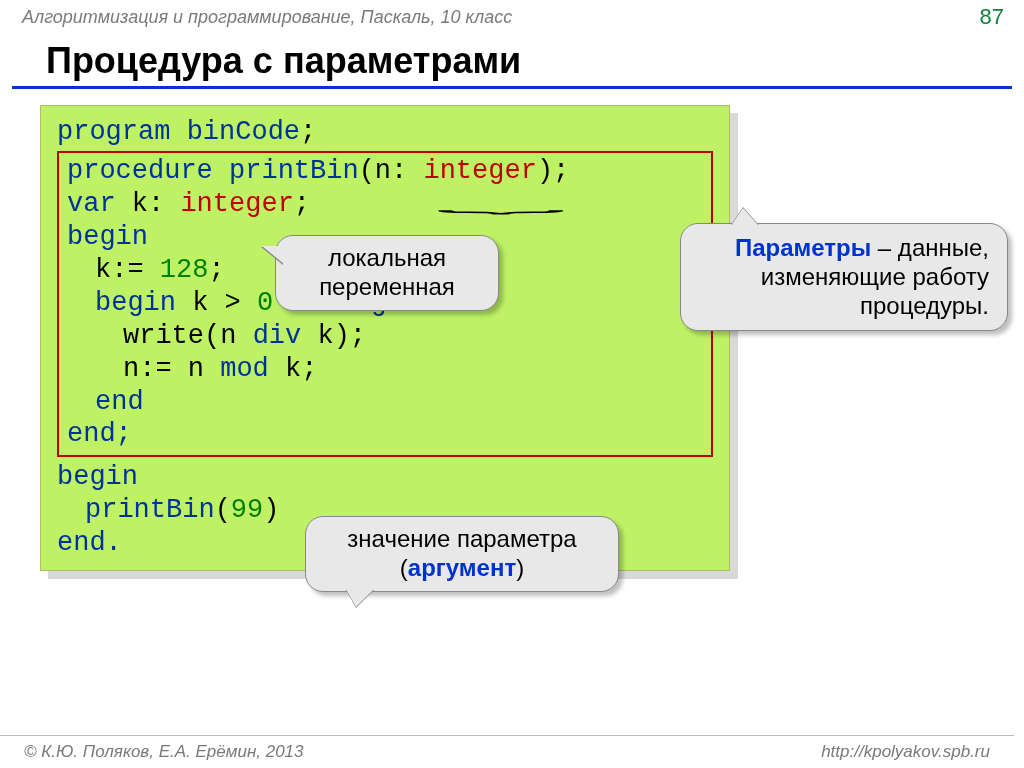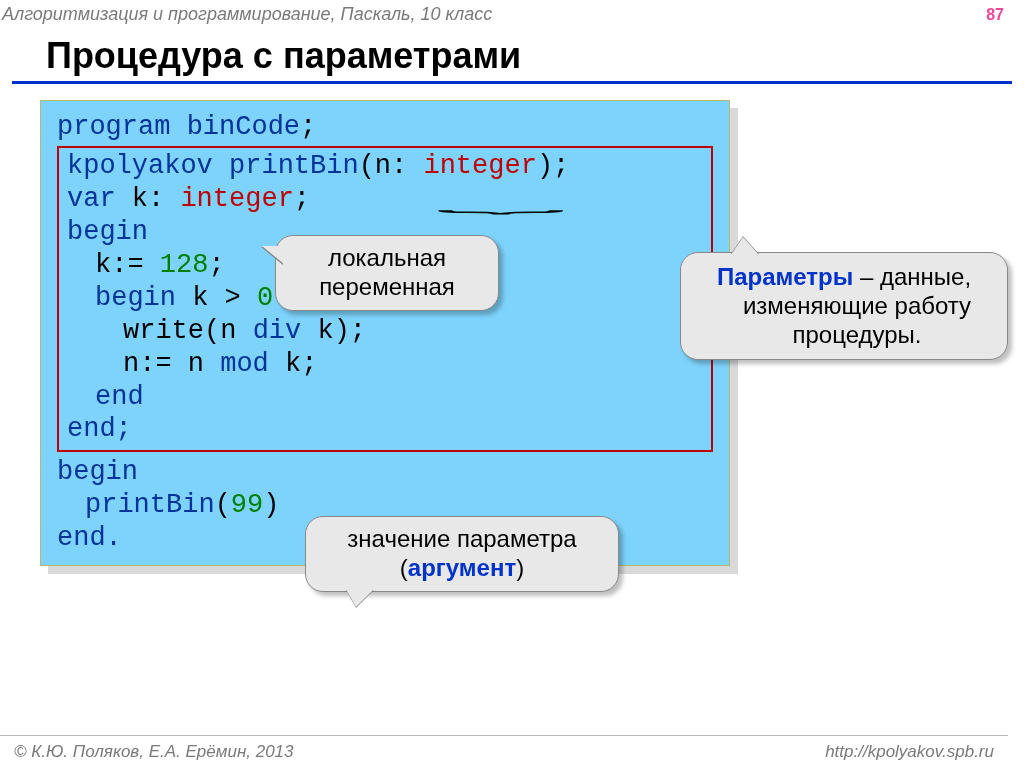--- a/index.html
+++ b/index.html
@@ -16,30 +16,30 @@
   .slide {
     position: relative;
     width: 1024px;
     height: 768px;
     box-sizing: border-box;
   }
   .header {
     display: flex;
     justify-content: space-between;
     align-items: center;
-    padding: 4px 14px 2px 2px;
+    padding: 4px 14px 2px 22px;
     color: #7a7a7a;
     font-style: italic;
     font-size: 18px;
   }
   .page-num {
     font-style: normal;
-    font-weight: bold;
-    font-size: 16px;
-    color: #ec4899;
+    font-weight: normal;
+    font-size: 22px;
+    color: #15803d;
     padding-right: 6px;
   }
   .title {
     font-size: 36px;
     font-weight: bold;
     padding: 8px 24px 4px 34px;
     border-bottom: 3px solid #0033cc;
     margin: 0 12px 16px 12px;
   }
   .codebox-wrap {
@@ -48,21 +48,21 @@
     width: 690px;
   }
   .codebox-shadow {
     position: absolute;
     top: 8px; left: 8px;
     width: 100%; height: 100%;
     background: #d9d9d9;
   }
   .codebox {
     position: relative;
-    background: #7dd3fc;
+    background: #bef264;
     border: 1px solid #b8b86a;
     padding: 10px 16px 10px 16px;
     font-family: "Courier New", monospace;
     font-size: 27px;
     line-height: 1.22;
     box-sizing: border-box;
   }
   .innerbox {
     border: 2px solid #c00000;
     margin: 2px 0 4px 0;
@@ -118,46 +118,45 @@
   .tail-dl {
     left: 40px;
     bottom: -16px;
     border-left: 10px solid transparent;
     border-right: 18px solid transparent;
     border-top: 18px solid #e8e8e8;
     filter: drop-shadow(0 1px 0 #888);
   }
 
   .param-bubble {
-    text-align: center;
+    text-align: right;
     padding: 10px 18px;
     width: 290px;
-    margin-top: 29px;
   }
   .param-bubble .hl { color: #0033cc; font-weight: bold;}
   .param-bubble .rest { padding-left: 26px; display:block;}
 
   .arg-bubble .hl { color: #0033cc; font-weight: bold;}
 
   
   .brace {
     position: absolute;
     font-size: 36px;
     color: #000;
     transform: scaleX(6) scaleY(0.5) rotate(0deg);
     transform-origin: center;
     pointer-events: none;
   }
 
   .footer {
     position: absolute;
-    left: 0; right: 16px; bottom: 0;
+    left: 0; right: 10px; bottom: 0;
     display: flex;
     justify-content: space-between;
-    padding: 6px 14px;
+    padding: 6px 24px;
     border-top: 1px solid #bbb;
     color: #7a7a7a;
     font-style: italic;
     font-size: 17px;
     background: #fff;
   }
 </style>
 </head>
 <body>
 
@@ -173,21 +172,21 @@
   <div class="codebox-wrap">
     <div class="codebox-shadow"></div>
     <div class="codebox">
 
       <div>
         <span class="kw-blue">program </span><span class="kw-blue">binCode</span><span class="kw-black">;</span>
       </div>
 
       <div class="innerbox">
         <div>
-          <span class="kw-blue">kpolyakov </span><span class="kw-blue">printBin</span><span class="kw-black">(n: </span><span class="kw-red">integer</span><span class="kw-black">);</span>
+          <span class="kw-blue">procedure </span><span class="kw-blue">printBin</span><span class="kw-black">(n: </span><span class="kw-red">integer</span><span class="kw-black">);</span>
         </div>
         <div>
           <span class="kw-blue">var </span><span class="kw-black">k: </span><span class="kw-red">integer</span><span class="kw-black">;</span>
         </div>
         <div>
           <span class="kw-blue">begin</span>
         </div>
         <div class="lvl1">
           <span class="kw-black">k:= </span><span class="kw-green">128</span><span class="kw-black">;</span>
         </div>

